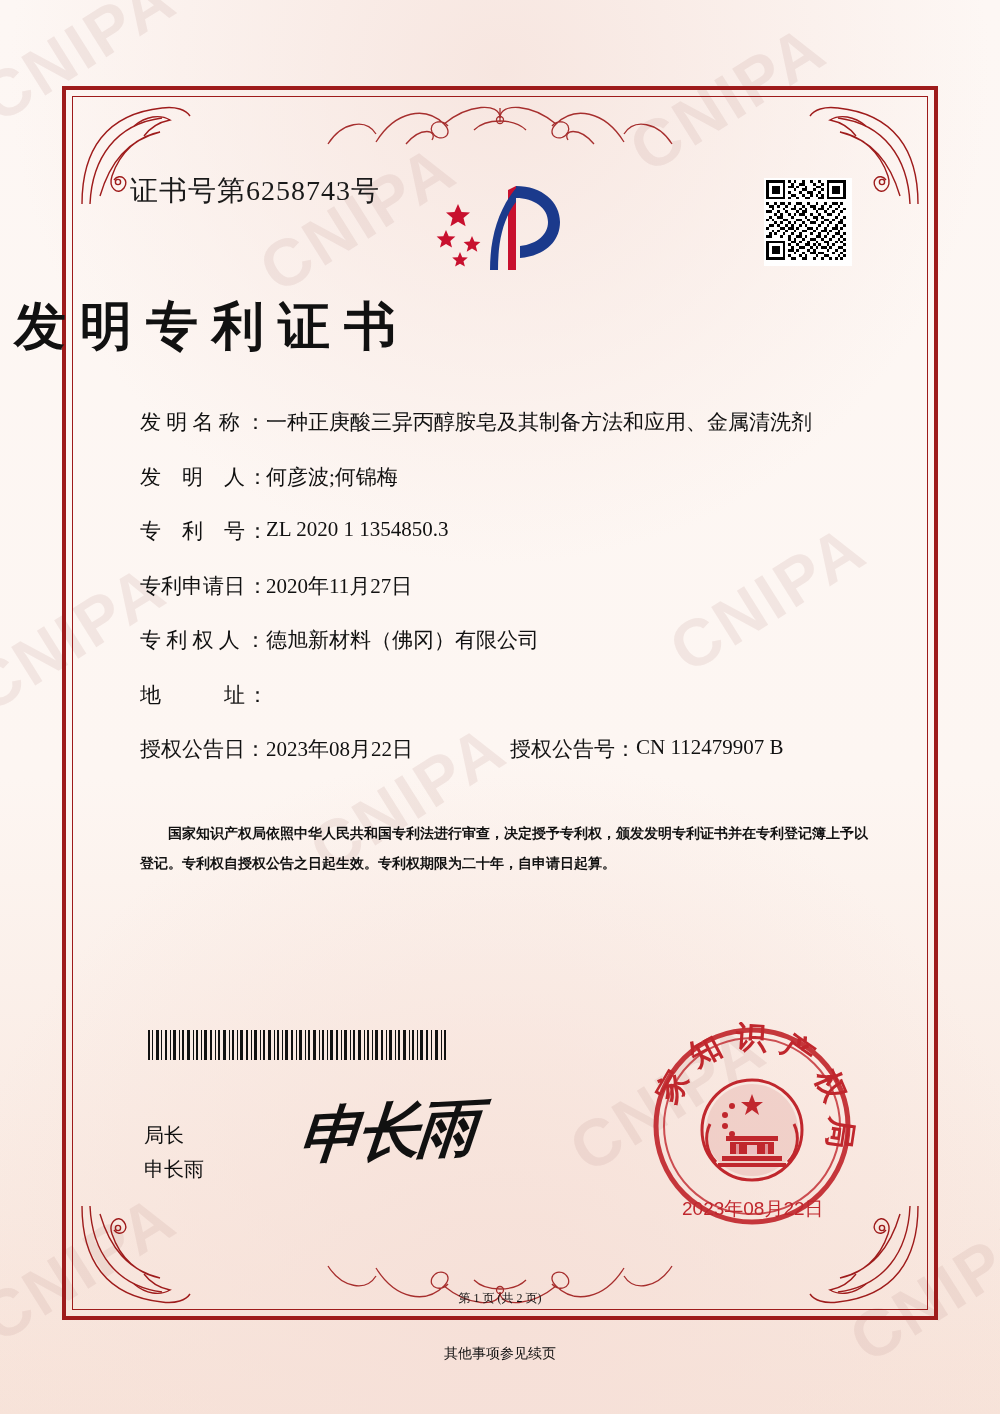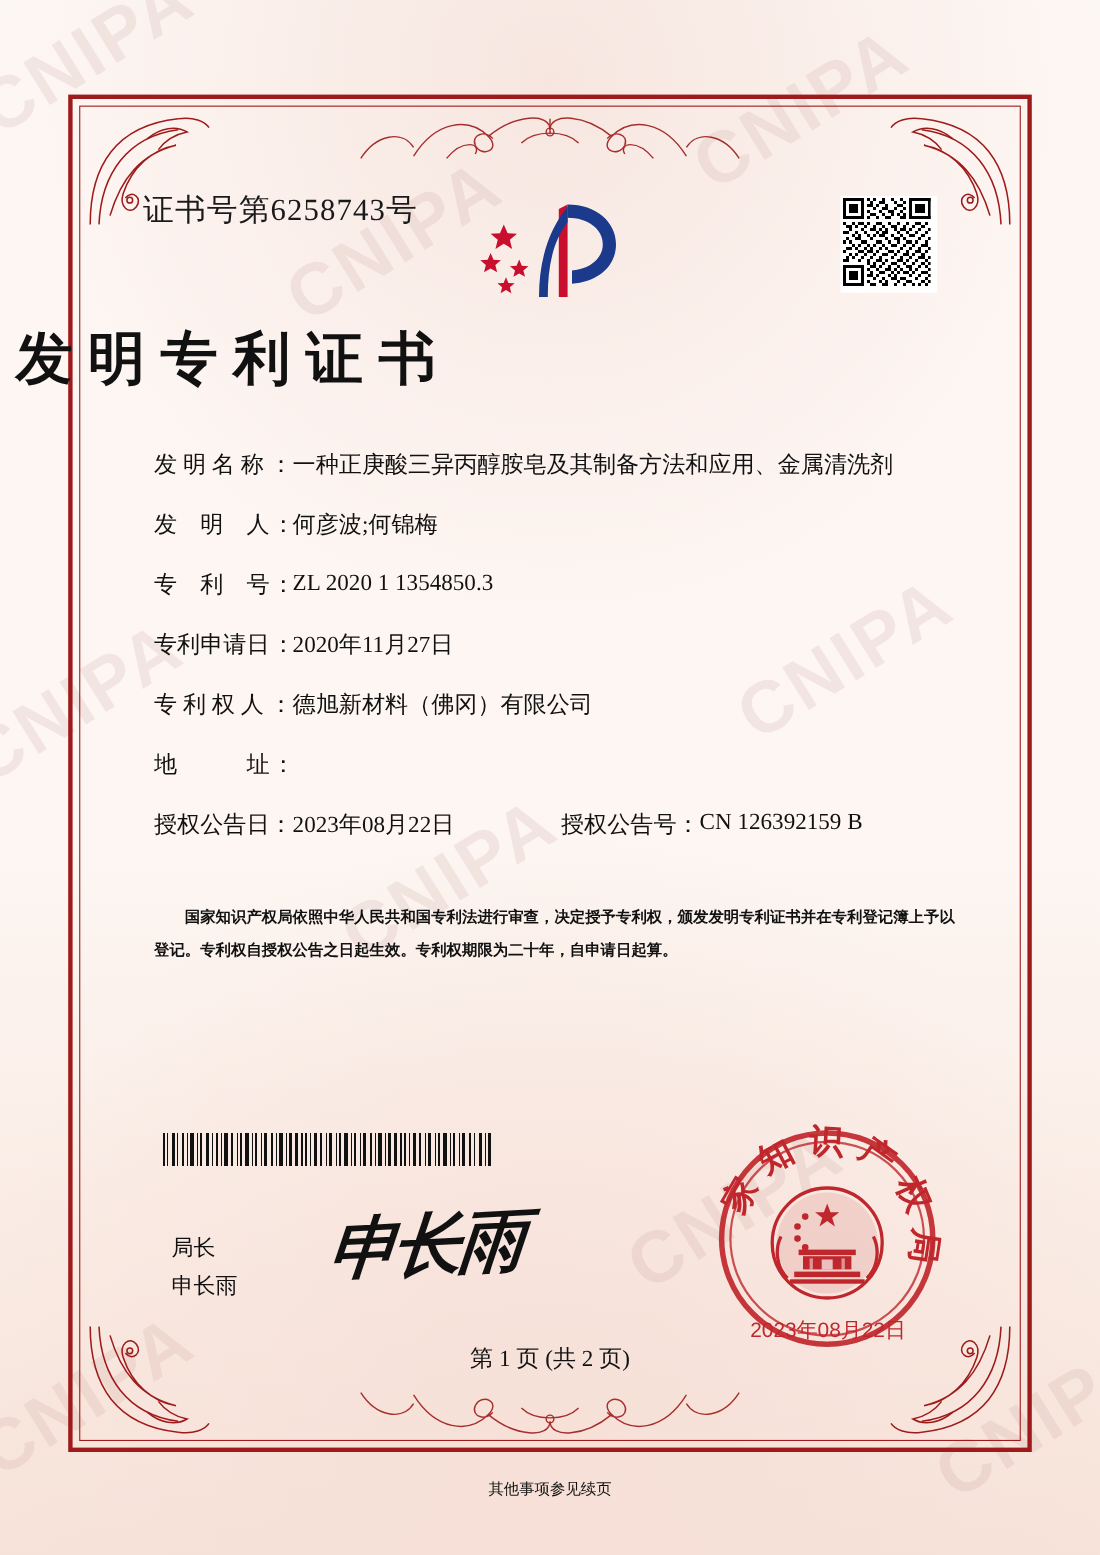--- a/index.html
+++ b/index.html
@@ -181,21 +181,21 @@
     position: absolute;
     left: 148px;
     top: 1030px;
     width: 300px;
     height: 30px;
   }
 
   
   .sig-block {
     position: absolute;
-    left: 156px;
+    left: 144px;
     top: 1118px;
     font-size: 20px;
     color: #111;
     line-height: 34px;
   }
   .sig-script {
     position: absolute;
     left: 300px;
     top: 1090px;
     font-family: "DejaVu Serif", serif;
@@ -224,23 +224,23 @@
     color: #c0272d;
     font-family: "Liberation Sans", sans-serif;
     letter-spacing: 0px;
     white-space: nowrap;
   }
 
   
   .page-no {
     position: absolute;
     left: 0; right: 0;
-    top: 1221px;
+    top: 1290px;
     text-align: center;
-    font-size: 21px;
+    font-size: 12px;
     color: #111;
   }
   .footnote {
     position: absolute;
     left: 0; right: 0;
     top: 1345px;
     text-align: center;
     font-size: 14px;
     color: #111;
   }
@@ -643,21 +643,21 @@
 
     <div class="lastrow">
       <div class="seg1">
         <span class="lbl">授权公告日</span>
           <span>：</span>
           <span>2023年08月22日</span>
       </div>
       <div class="seg2">
         <span class="lbl">授权公告号</span>
           <span>：</span>
-          <span>CN 126392159 B</span>
+          <span>CN 112479907 B</span>
       </div>
     </div>
   </div>
 
   <div class="paras">
     <p>国家知识产权局依照中华人民共和国专利法进行审查，决定授予专利权，颁发发明专利证书并在专利登记簿上予以登记。专利权自授权公告之日起生效。专利权期限为二十年，自申请日起算。</p>
   </div>
 
   <div class="barcode">
     <svg width="300" height="30" viewBox="0 0 300 30" shape-rendering="crispEdges">

